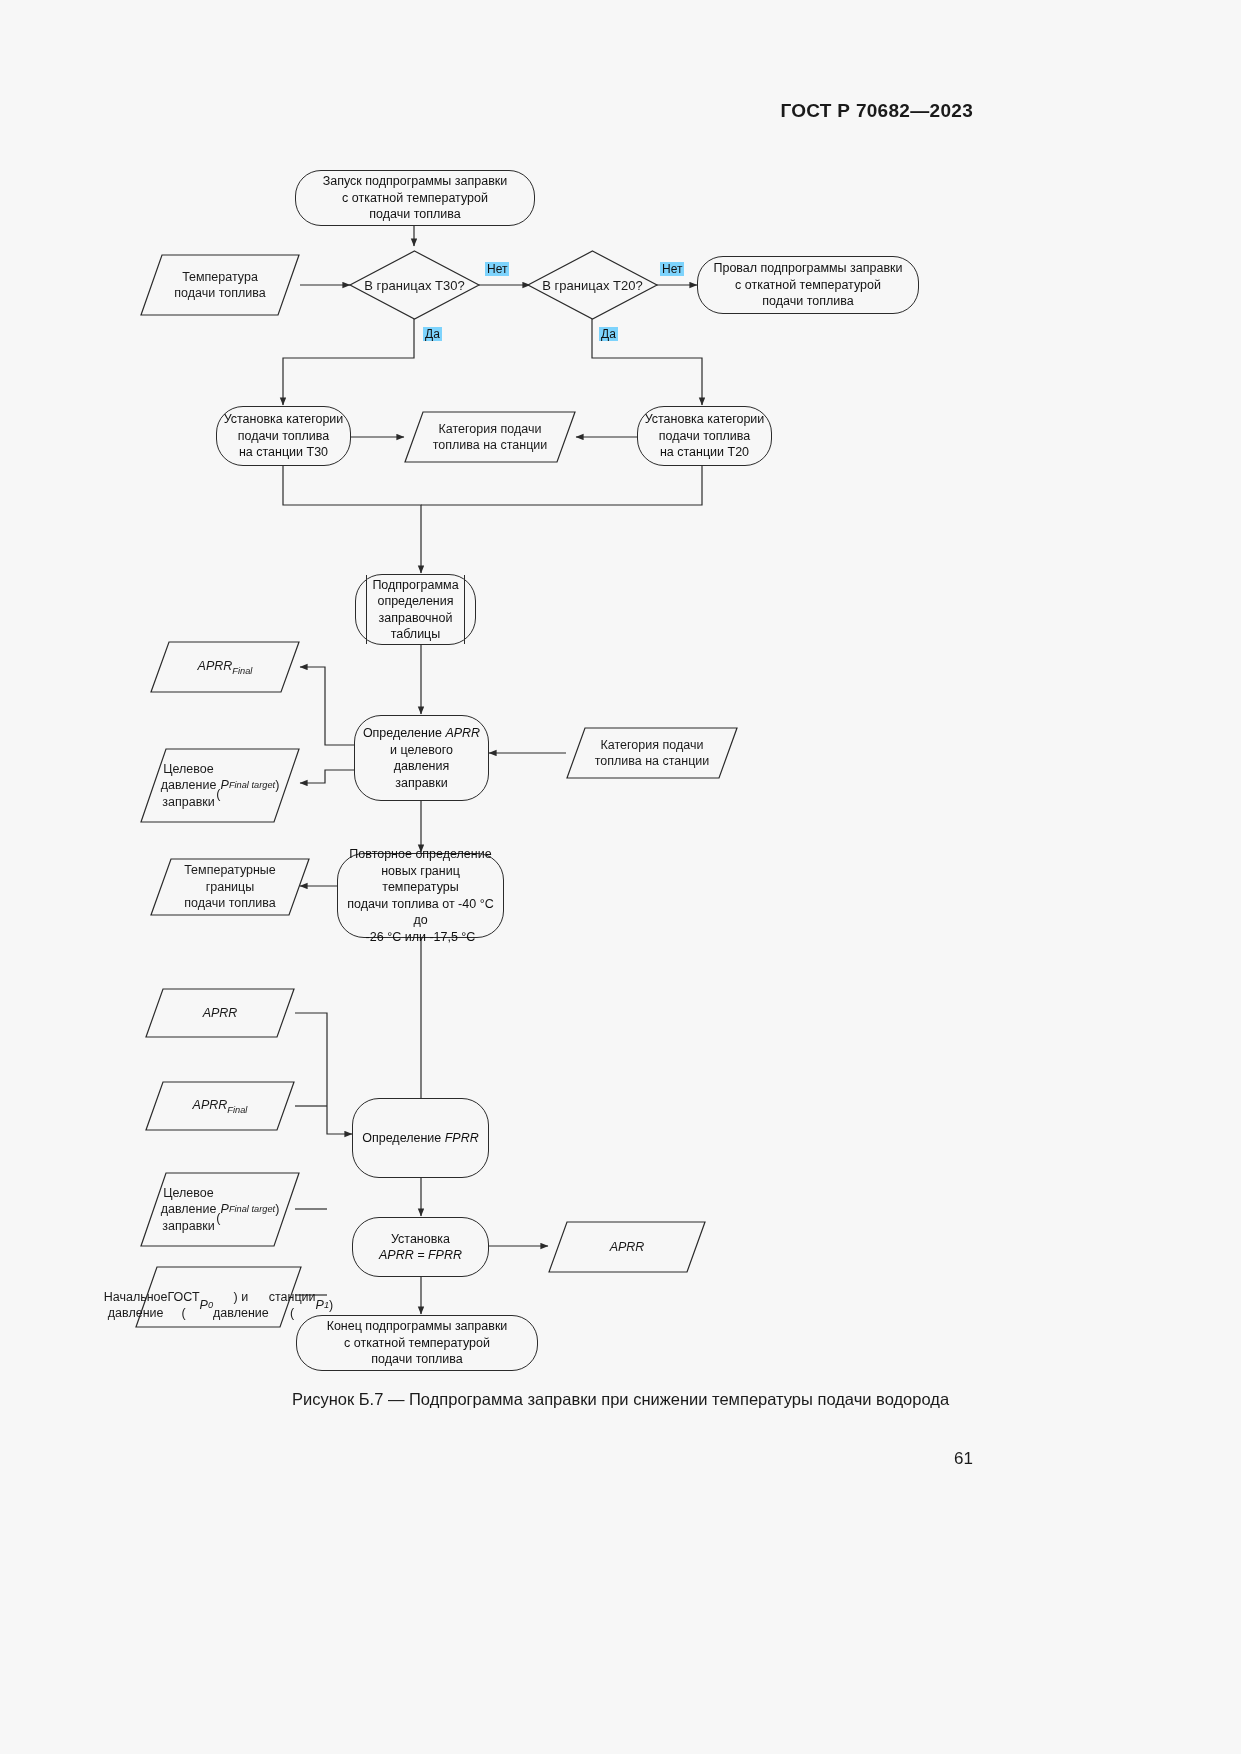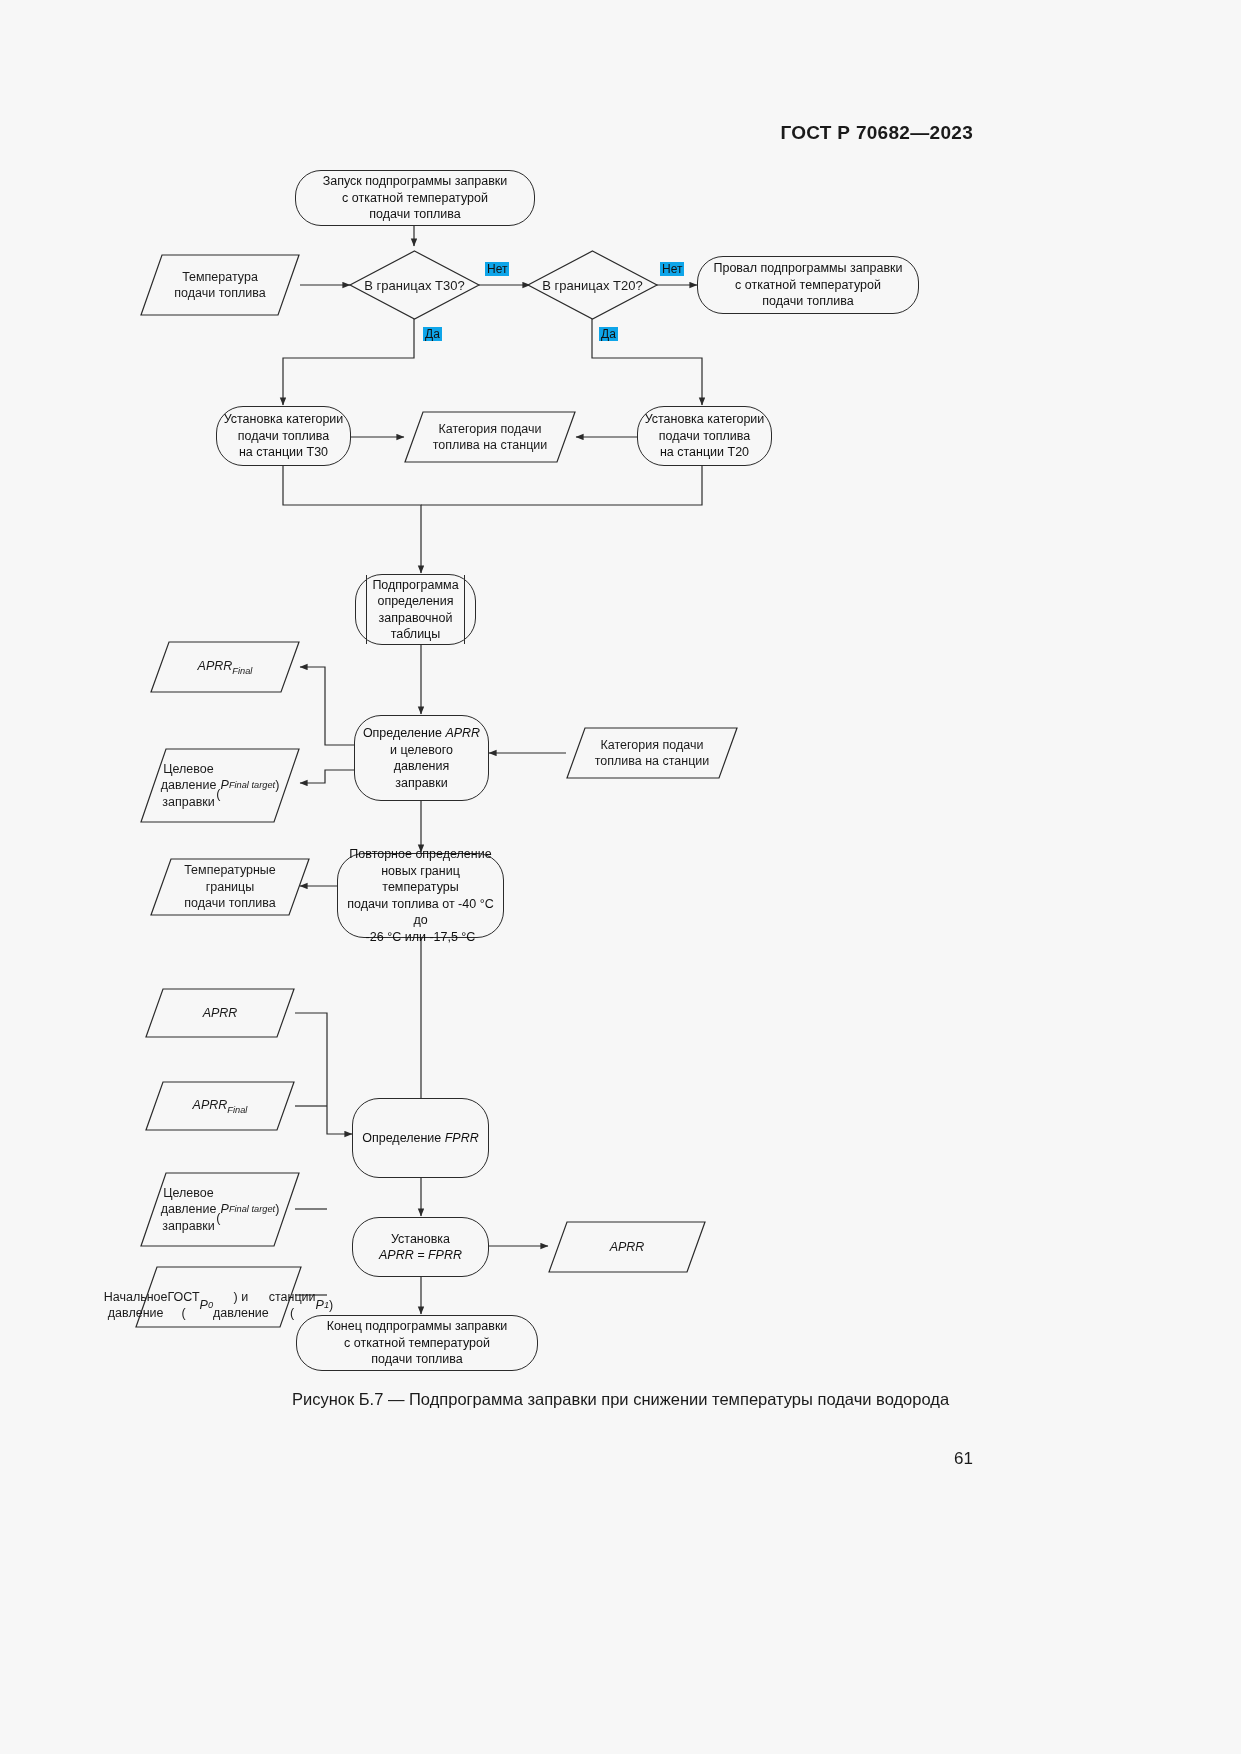--- a/index.html
+++ b/index.html
@@ -9,21 +9,20 @@
     font-family:"Liberation Sans","DejaVu Sans",sans-serif;
     color:#1a1a1a;
     position:relative;
     overflow:hidden;
   }
   .page{position:absolute;inset:0;}
   .std-header{
     position:absolute;top:100px;right:268px;
     font-size:19px;font-weight:bold;letter-spacing:.3px;
     white-space:nowrap;
-    margin-top:22px;
   }
   .page-number{
     position:absolute;bottom:285px;right:268px;
     font-size:17px;
   }
   .caption{
     position:absolute;left:0;right:0;top:1390px;
     text-align:center;font-size:16.5px;
   }
 
@@ -72,21 +71,21 @@
   .dec{position:absolute;}
   .dec svg{position:absolute;left:0;top:0;overflow:visible;}
   .dec .txt{
     position:absolute;inset:0;
     display:flex;align-items:center;justify-content:center;
     font-size:13px;text-align:center;
   }
 
   .edge-label{
     position:absolute;font-size:12px;color:#111;
-    background:#0ea5e9;padding:0 2px;
+    background:#7dd3fc;padding:0 2px;
   }
 
   i.var{font-style:italic;}
   sub{font-size:.74em;font-style:italic;}
 </style>
 </head>
 <body>
 
 <div class="page">
 

